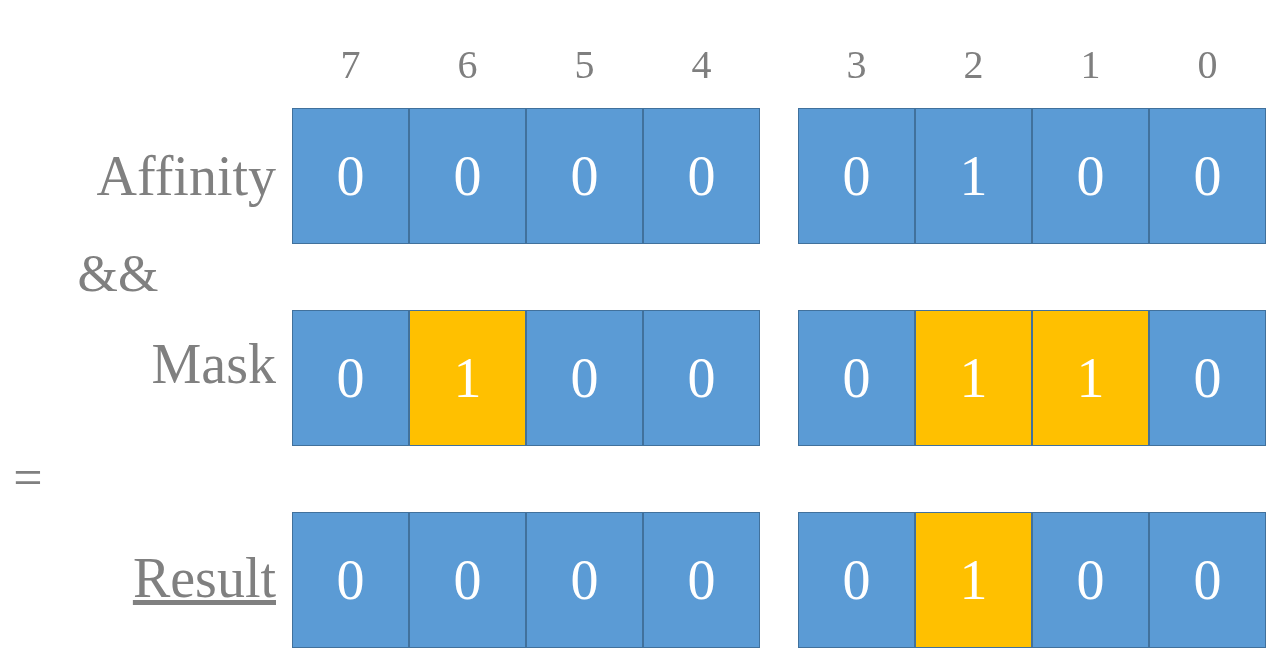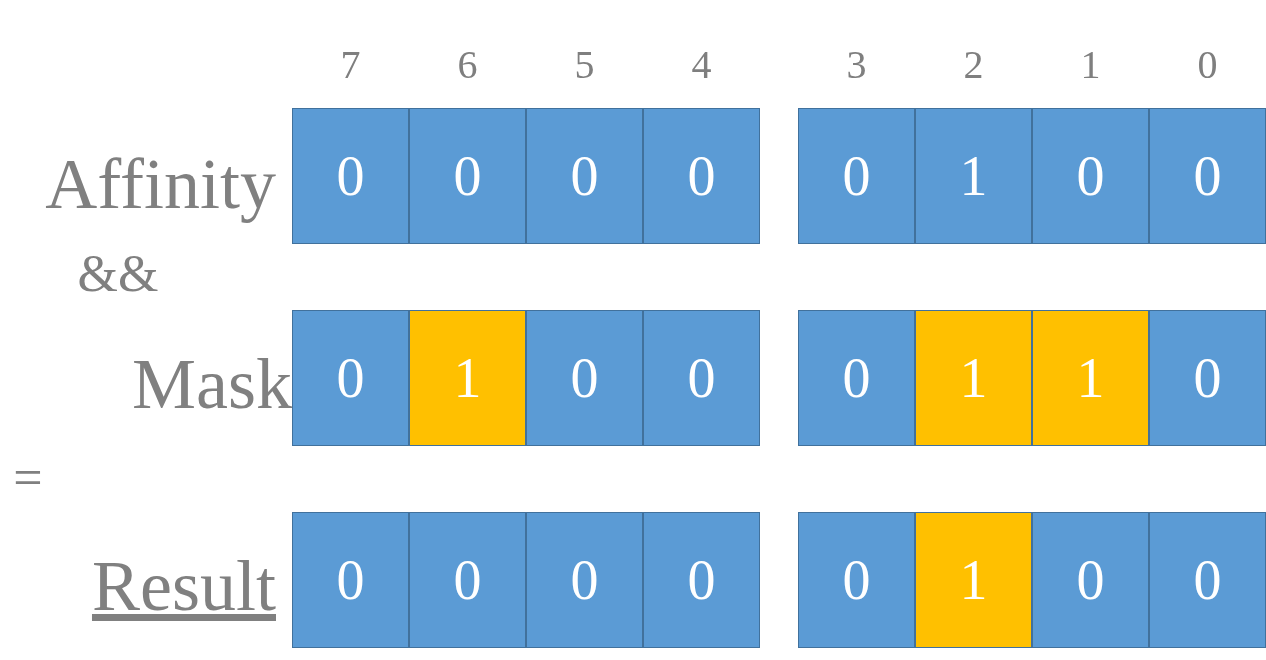--- a/index.html
+++ b/index.html
@@ -51,21 +51,21 @@
     color: #7f7f7f;
     letter-spacing: 0;
   }
 
   
   .row-label {
     position: absolute;
     left: 0;
     width: 276px;
     text-align: right;
-    font-size: 72px;
+    font-size: 56px;
     line-height: 1;
     color: #808080;
     white-space: nowrap;
   }
 
   .op-label {
     position: absolute;
     width: 276px;
     text-align: center;
     font-size: 52px;
@@ -143,21 +143,21 @@
     <div class="bit-group">
       <div class="bit-cell">0</div>
       <div class="bit-cell">1</div>
       <div class="bit-cell">0</div>
       <div class="bit-cell">0</div>
     </div>
   </div>
 
   <div class="op-label op-and" style="top:248px;">&amp;&amp;</div>
 
-  <div class="row-label" style="top:348px;padding-left:16px;">Mask</div>
+  <div class="row-label" style="top:336px;">Mask</div>
   <div class="bit-row" style="top:310px;">
     <div class="bit-group">
       <div class="bit-cell">0</div>
       <div class="bit-cell on">1</div>
       <div class="bit-cell">0</div>
       <div class="bit-cell">0</div>
     </div>
     <div class="bit-gap"></div>
     <div class="bit-group">
       <div class="bit-cell">0</div>

